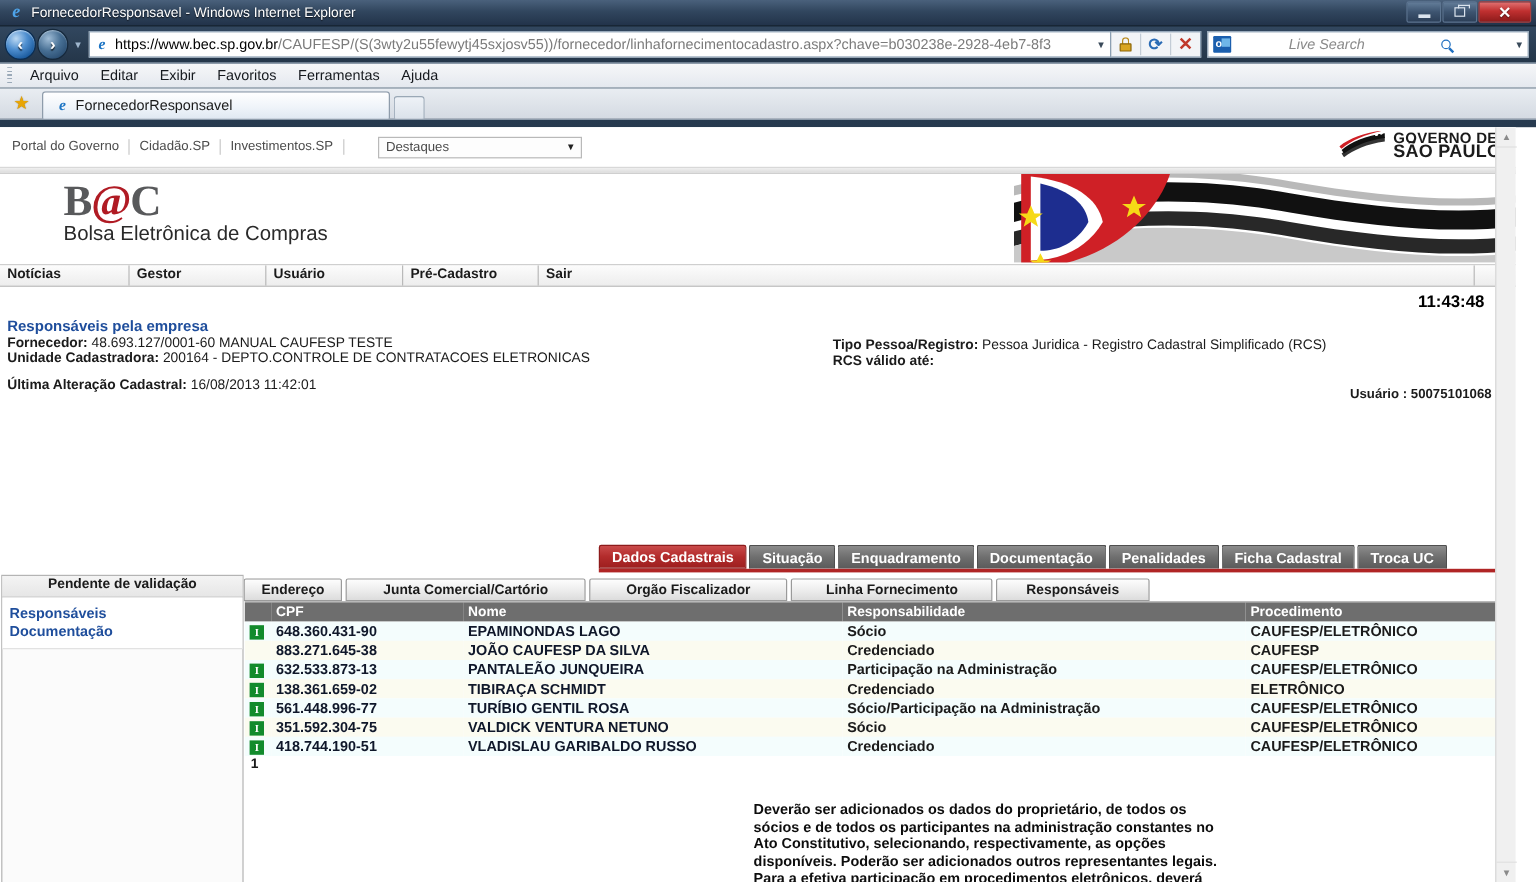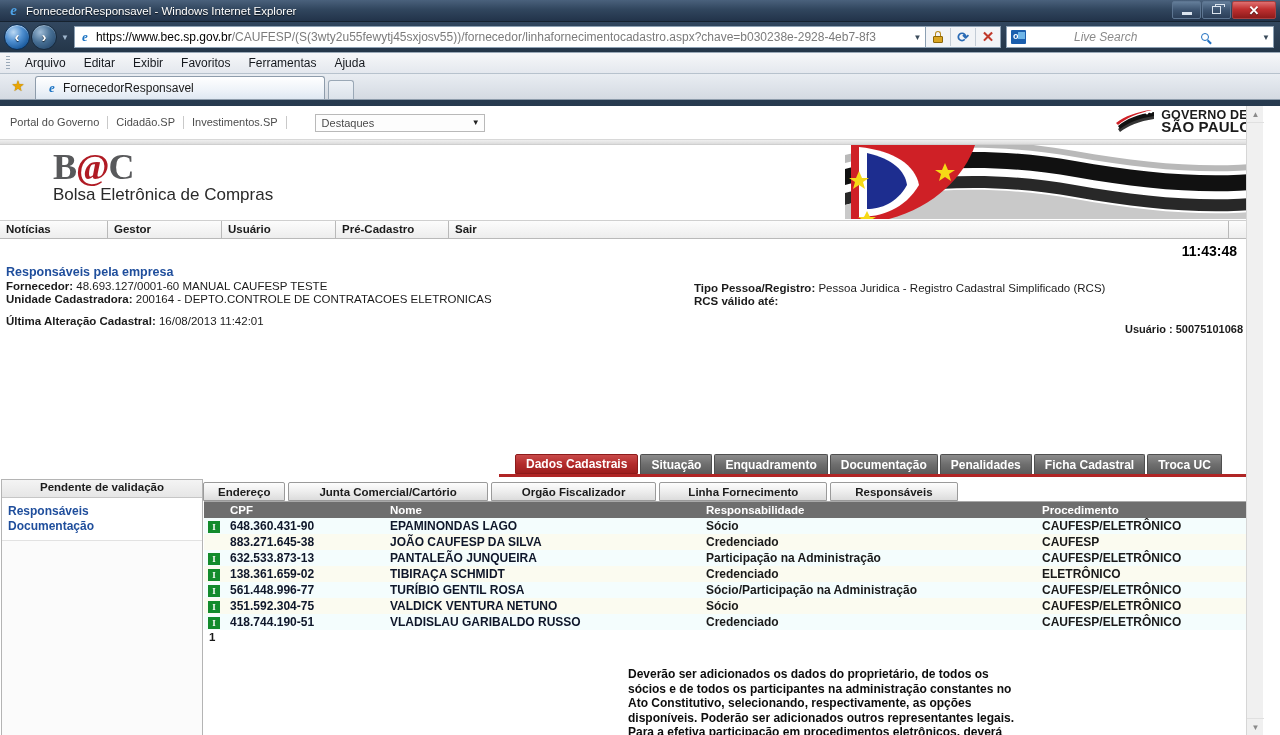--- a/index.html
+++ b/index.html
@@ -174,21 +174,21 @@
   .ib-user { position:absolute; right:20px; top:58px; font-size:11px; font-weight:bold; color:#1b1b1b;text-align:right;}
   .ib-last { margin-top:10px; font-size:11.5px; }
 
   
   .maintabs { position:absolute; left:499px; top:348px; display:flex; align-items:flex-end; gap:2px; }
   .mtab { height:20px; padding:0 10px; display:flex; align-items:center; justify-content:center;
           font-size:12px; font-weight:bold; color:#ffffff;
           background:linear-gradient(to bottom,#8c8c8c 0%,#6e6e6e 50%,#5a5a5a 100%);
           border:1px solid #4f4f4f; border-bottom:none; border-radius:2px 2px 0 0; }
   .mtab.active { background:linear-gradient(to bottom,#c94a4a 0%,#b22b2b 50%,#9e1f1f 100%);
-          border:1px solid #8d1b1b;margin-left:16px; }
+          border:1px solid #8d1b1b; }
   .redline { position:absolute; left:499px; top:368px; width:760px; height:3px; background:#b02525; }
 
   
   .contentarea { position:absolute; left:0; top:373px; width:1263px; height:325px; }
   .subtabs { position:absolute; left:203px; top:3px; display:flex; gap:3px; }
   .stab { height:19px; padding:0 14px; display:flex; align-items:center; justify-content:center;
           font-size:11.5px; font-weight:bold; color:#1b1b1b;
           background:linear-gradient(to bottom,#fdfdfd 0%,#ececec 55%,#dcdcdc 100%);
           border:1px solid #9a9a9a; border-radius:2px 2px 0 0; }
 

